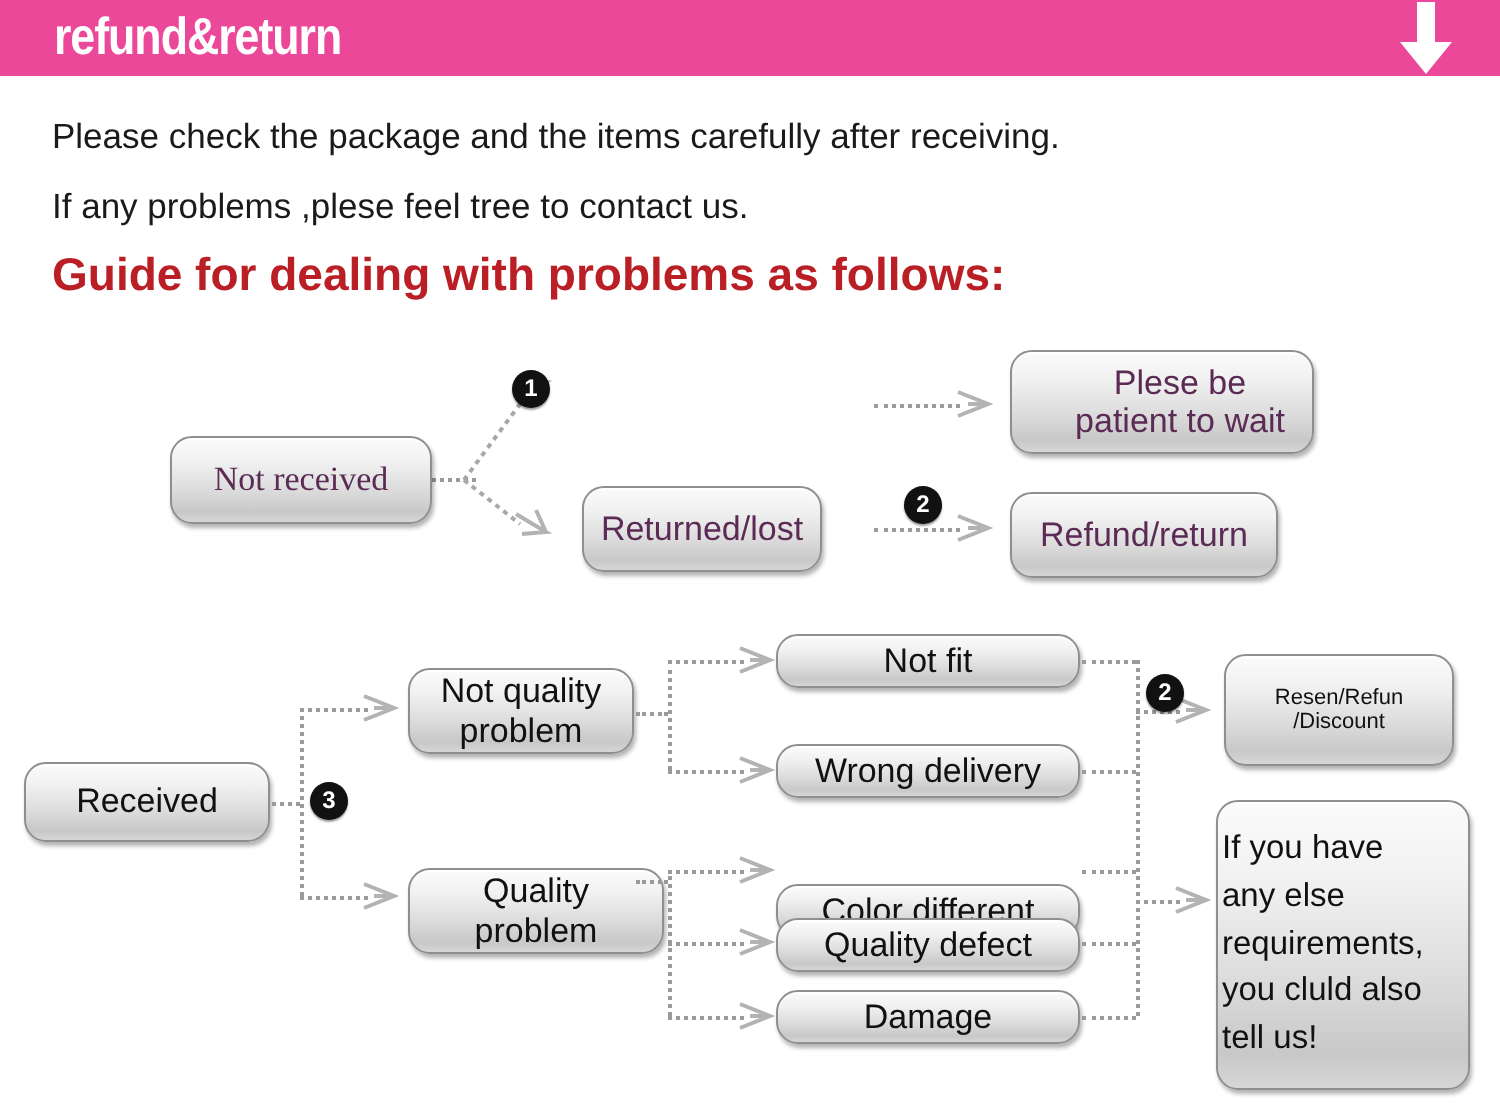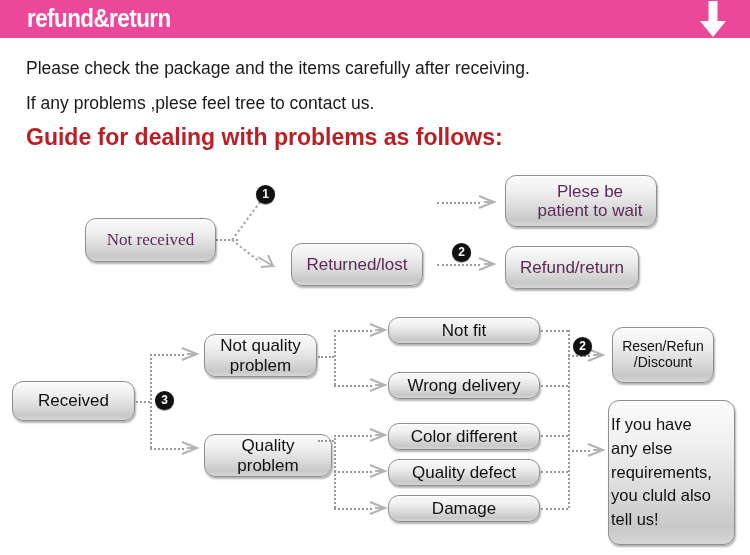--- a/index.html
+++ b/index.html
@@ -138,21 +138,21 @@
   <svg style="position:absolute; left:230px; top:190px; width:40px; height:80px;">
     <path d="M2 50 L30 12" fill="none" stroke="#a8a8a8" stroke-width="2" stroke-dasharray="2.5,2.5"></path>
     <path d="M2 50 L30 72" fill="none" stroke="#a8a8a8" stroke-width="2" stroke-dasharray="2.5,2.5"></path>
   </svg>
 
   <div class="node purple" style="left:85px; top:218px; width:131px; height:44px;font-family:Liberation Serif, serif;">Not received</div>
 
   <div class="badge" style="left:256px; top:185px;">1</div>
 
 
-  <div class="node purple" style="left:291px; top:243px; width:132px; height:43px;">Returned/lost</div>
+  <div class="node purple" style="left:291px; top:243px; width:120px; height:43px;">Returned/lost</div>
 
   <div class="hline" style="left:437px; top:202px; width:43px;"></div>
   <svg class="arrowhead" style="left:477px; top:192px;" viewBox="0 0 20 20">
     <path d="M2 4 L17 10 L2 16 M17 10 L7 10" fill="none" stroke="#b3b3b3" stroke-width="2"></path>
   </svg>
   <div class="node purple" style="left:505px; top:175px; width:152px; height:52px; white-space:pre-line;padding-left:24px;">Plese be
 patient to wait</div>
 
   <div class="hline" style="left:437px; top:264px; width:43px;"></div>
   <svg class="arrowhead" style="left:477px; top:254px;" viewBox="0 0 20 20">
@@ -202,21 +202,21 @@
   </svg>
   <svg class="arrowhead" style="left:368px; top:461px;" viewBox="0 0 20 20">
     <path d="M2 4 L17 10 L2 16 M17 10 L7 10" fill="none" stroke="#b3b3b3" stroke-width="2"></path>
   </svg>
   <svg class="arrowhead" style="left:368px; top:498px;" viewBox="0 0 20 20">
     <path d="M2 4 L17 10 L2 16 M17 10 L7 10" fill="none" stroke="#b3b3b3" stroke-width="2"></path>
   </svg>
 
   <div class="node" style="left:388px; top:317px; width:152px; height:27px;">Not fit</div>
   <div class="node" style="left:388px; top:372px; width:152px; height:27px;">Wrong delivery</div>
-  <div class="node" style="left:388px; top:423px; width:152px; height:27px;">Color different</div>
+  <div class="node" style="left:388px; top:442px; width:152px; height:27px;">Color different</div>
   <div class="node" style="left:388px; top:459px; width:152px; height:27px;">Quality defect</div>
   <div class="node" style="left:388px; top:495px; width:152px; height:27px;">Damage</div>
 
   <div class="hline" style="left:541px; top:330px; width:27px;"></div>
   <div class="hline" style="left:541px; top:385px; width:27px;"></div>
   <div class="hline" style="left:541px; top:435px; width:27px;"></div>
   <div class="hline" style="left:541px; top:471px; width:27px;"></div>
   <div class="hline" style="left:541px; top:508px; width:27px;"></div>
   <div class="vline" style="left:568px; top:330px; height:178px;"></div>
 
@@ -224,21 +224,21 @@
   <svg class="arrowhead" style="left:586px; top:345px;" viewBox="0 0 20 20">
     <path d="M2 4 L17 10 L2 16 M17 10 L7 10" fill="none" stroke="#b3b3b3" stroke-width="2"></path>
   </svg>
   <div class="hline" style="left:568px; top:450px; width:22px;"></div>
   <svg class="arrowhead" style="left:586px; top:440px;" viewBox="0 0 20 20">
     <path d="M2 4 L17 10 L2 16 M17 10 L7 10" fill="none" stroke="#b3b3b3" stroke-width="2"></path>
   </svg>
 
   <div class="badge" style="left:573px; top:337px;">2</div>
 
-  <div class="node" style="left:612px; top:327px; width:102px; height:56px; white-space:pre-line; font-size:14px;">Resen/Refun
+  <div class="node" style="left:612px; top:327px; width:115px; height:56px; white-space:pre-line; font-size:11px;">Resen/Refun
 /Discount</div>
 
   <div class="node left-text" style="left:608px; top:400px; width:127px; height:145px; white-space:pre-line; font-size:16.5px; line-height:1.45; align-items:center;">If you have
 any else
 requirements,
 you cluld also
 tell us!</div>
 
 </div>
 

